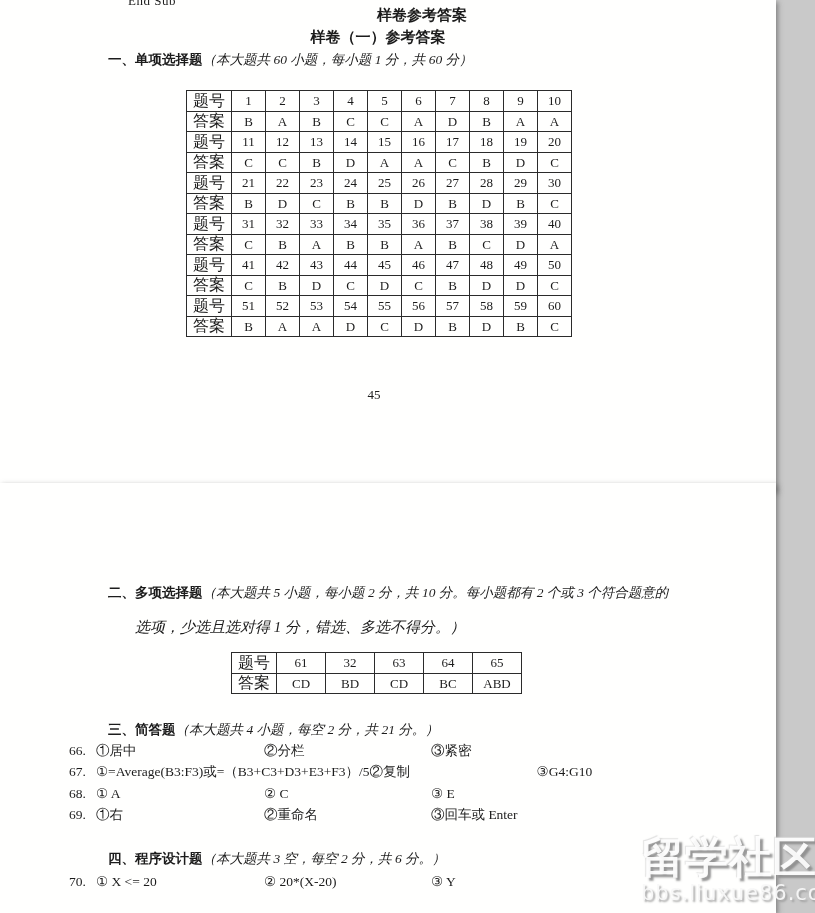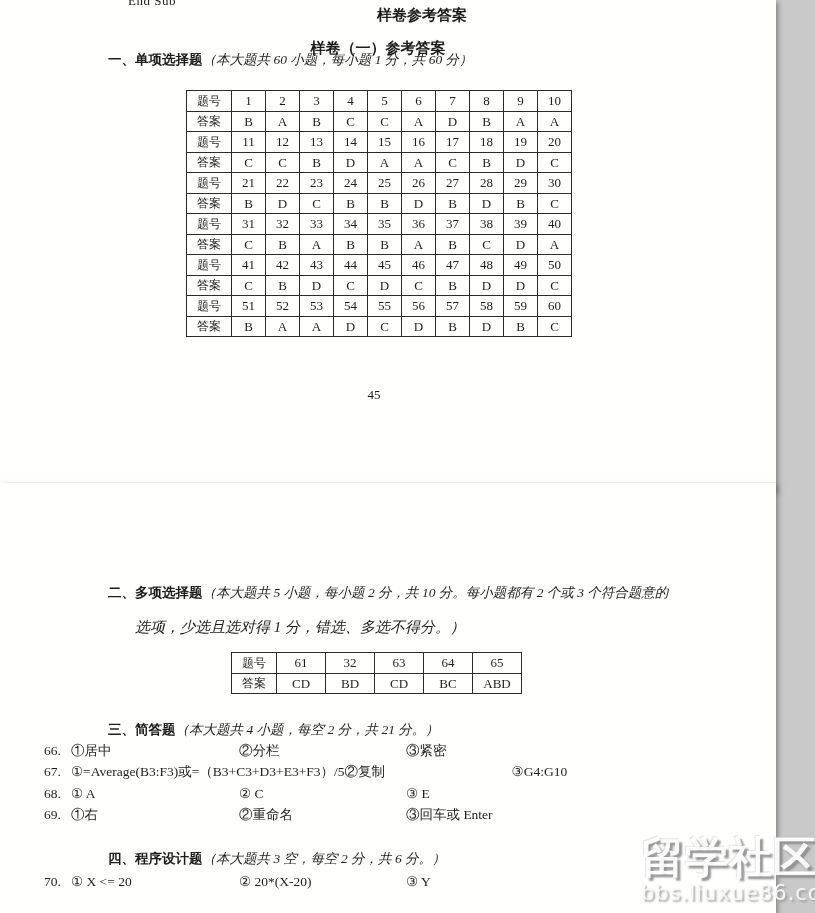--- a/index.html
+++ b/index.html
@@ -26,42 +26,42 @@
 
   .end-sub {
     position: absolute; left: 128px; top: -7px;
     font-size: 13px; letter-spacing: 0.5px;
   }
   .doc-title, .doc-subtitle {
     position: absolute; left: 0; width: 756px;
     text-align: center; font-size: 15px; font-weight: 700;
   }
   .doc-title { top: 6px; margin-left: 44px; }
-  .doc-subtitle { top: 39px; }
+  .doc-subtitle { top: 28px; }
 
   .sec { font-size: 13.5px; white-space: nowrap; }
   .sec-name { font-weight: 700; }
   .sec-detail { font-style: italic; font-weight: 400; }
   .sec1 { position: absolute; left: 108px; top: 51px; }
 
   table.tbl {
     position: absolute;
     border-collapse: collapse;
     table-layout: fixed;
   }
   .tbl td {
     border: 1px solid #2b2b2b;
     text-align: center;
     vertical-align: middle;
     height: 20.5px;
     padding: 0;
     font-size: 13px;
     line-height: 1;
   }
-  .tbl td.lbl { font-size: 12px; }
+  .tbl td.lbl { font-size: 16px; }
   .tbl1 { left: 186px; top: 90px; width: 385px; }
   .tbl1 td { width: 34px; }
   .tbl1 td.lbl { width: 45px; }
   .tbl2 { left: 231px; top: 169px; width: 290px; }
   .tbl2 td { width: 49px; }
   .tbl2 td.lbl { width: 45px; }
 
   .page-num {
     position: absolute; top: 387px; left: 0; width: 748px;
     text-align: center; font-size: 13px;
@@ -71,21 +71,21 @@
   .sec2-line2 {
     position: absolute; left: 135px; top: 135px;
     font-size: 15px; font-style: italic; white-space: nowrap;
   }
   .sec3 { position: absolute; left: 108px; top: 238px; }
   .sec4 { position: absolute; left: 108px; top: 367px; }
 
   .lines1 { position: absolute; left: 0; top: 257px; width: 776px; }
   .lines2 { position: absolute; left: 0; top: 388px; width: 776px; text-decoration: underline; }
   .ans-row {
-    padding-left: 44px;
+    padding-left: 69px;
     height: 21.4px; line-height: 21.4px;
     font-size: 13.5px; white-space: nowrap;
   }
   .ans-num { display: inline-block; width: 27px; }
   .ans-part { display: inline-block; }
   .ans-part.p0 { min-width: 168px; }
   .ans-part.p1 { min-width: 167px; }
 
   .watermark {
     position: absolute; left: 641px; top: 836px; z-index: 5;

